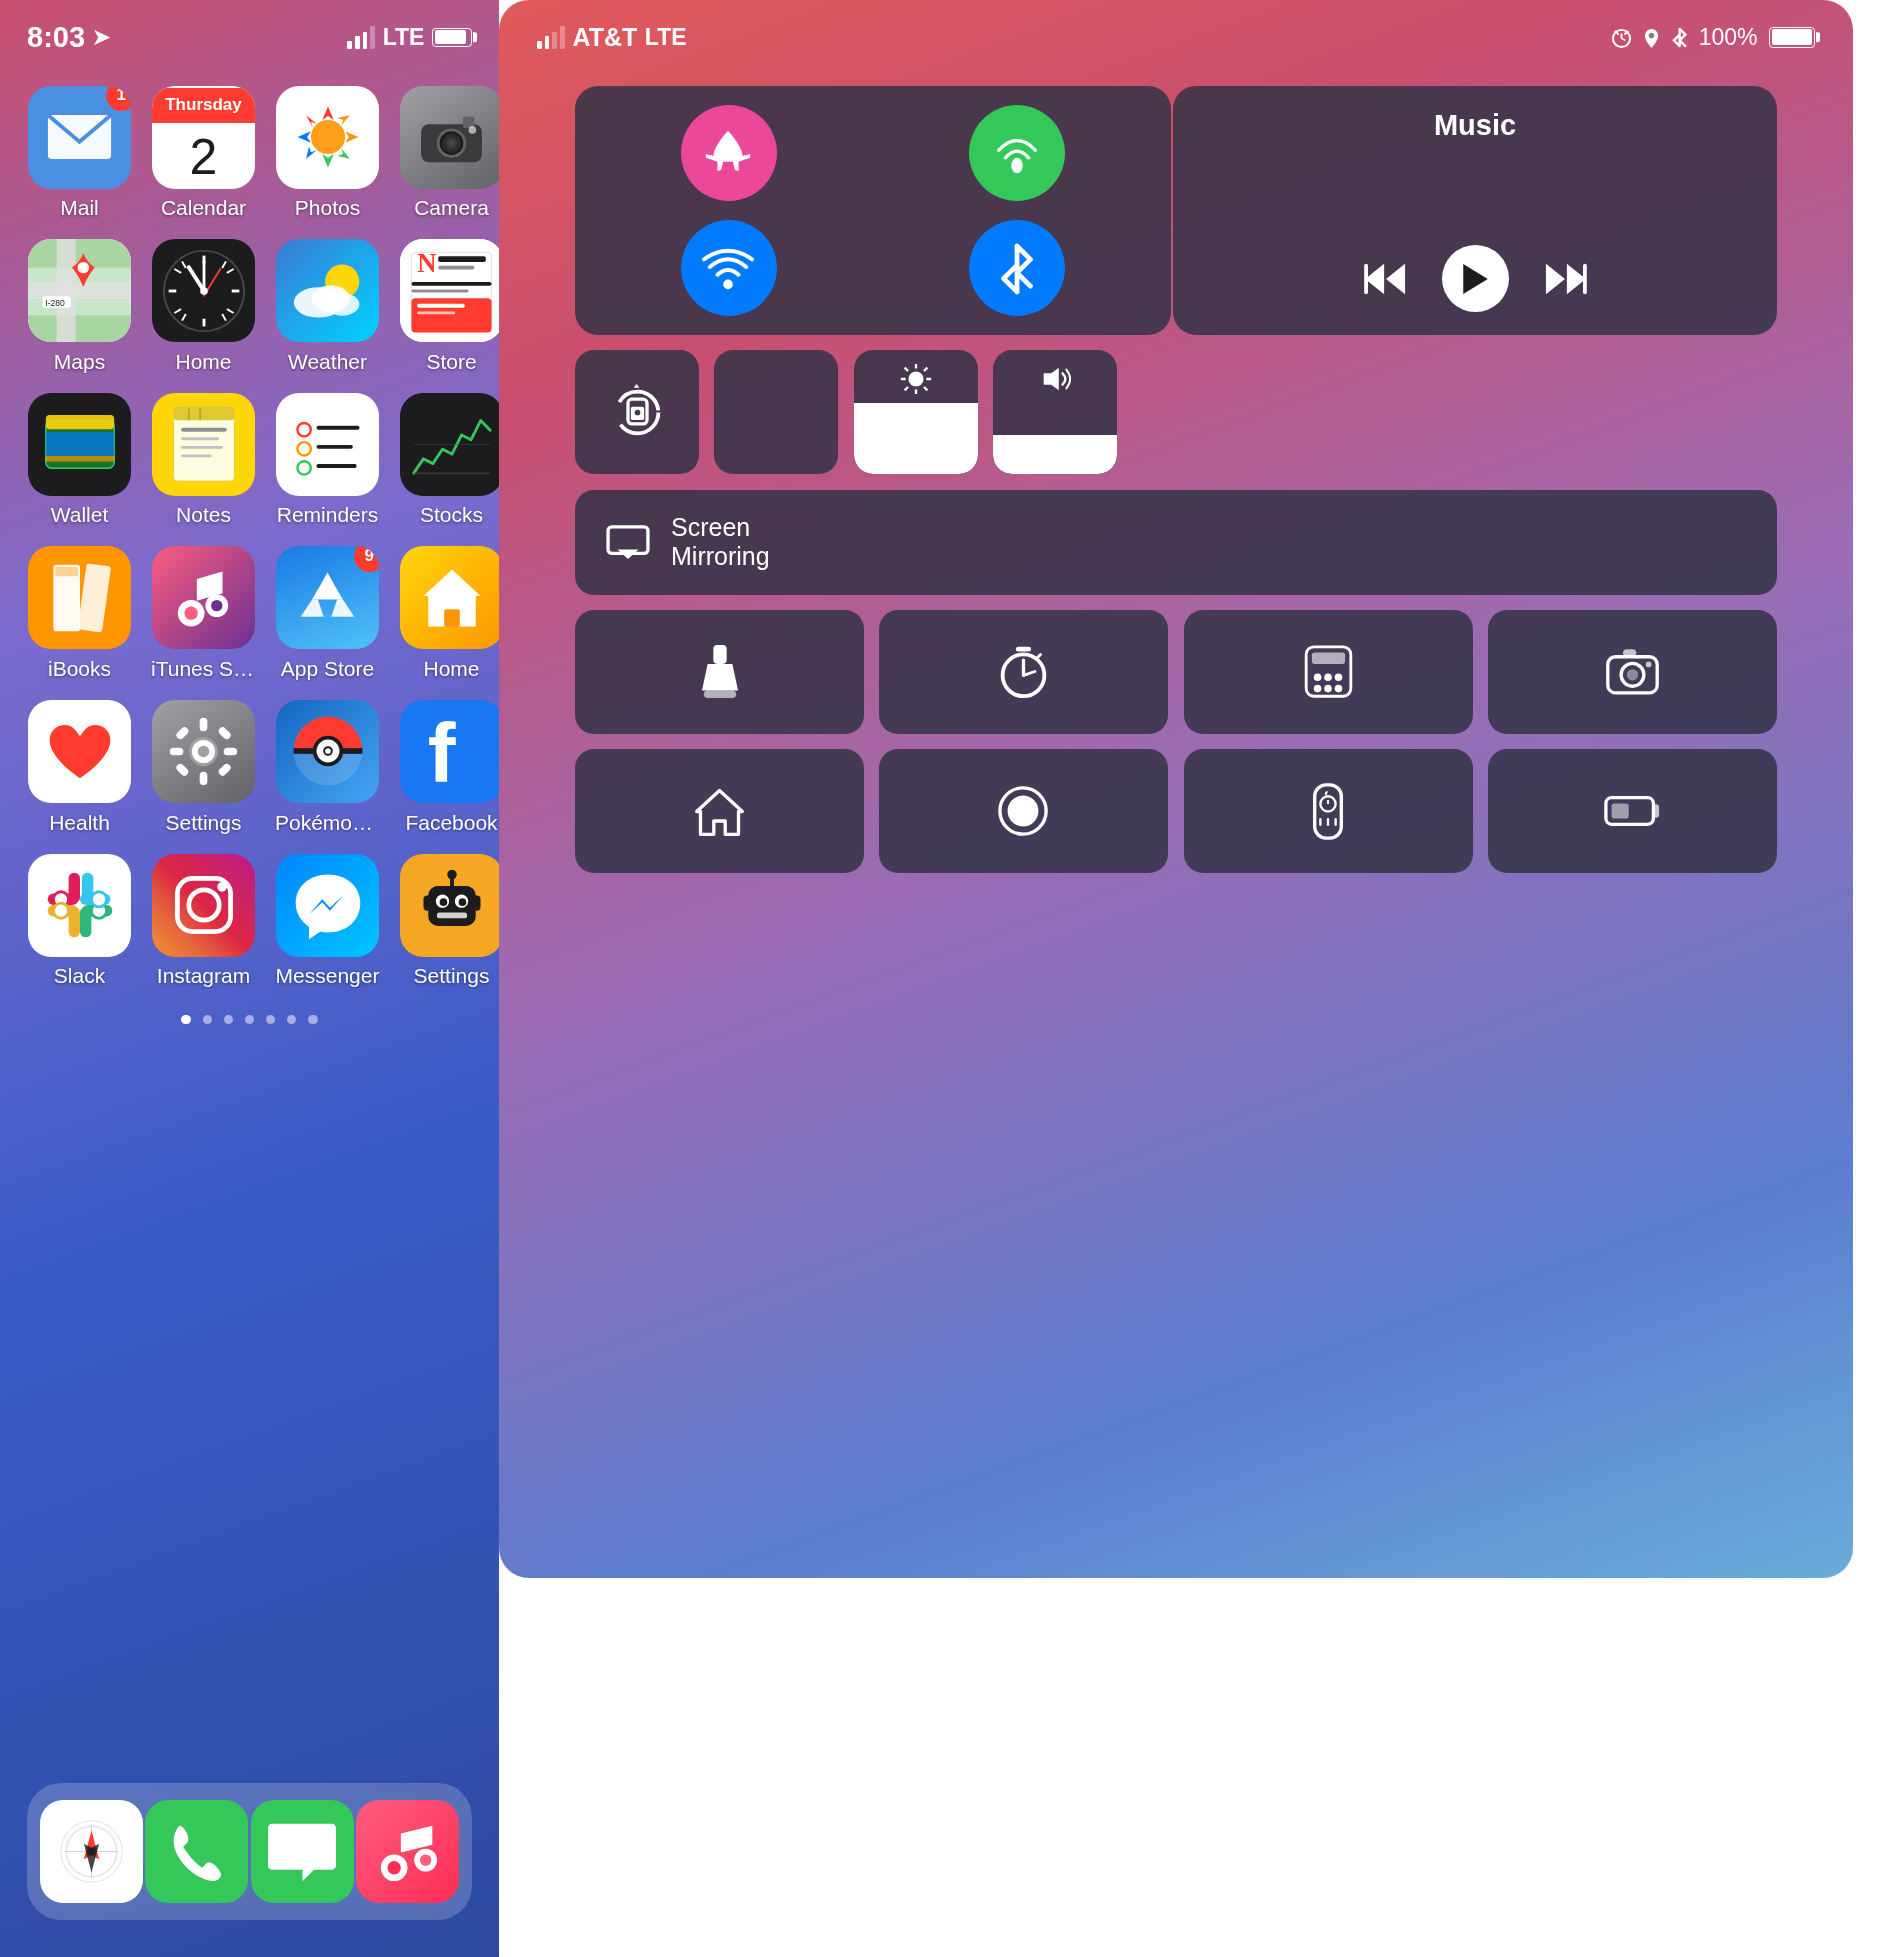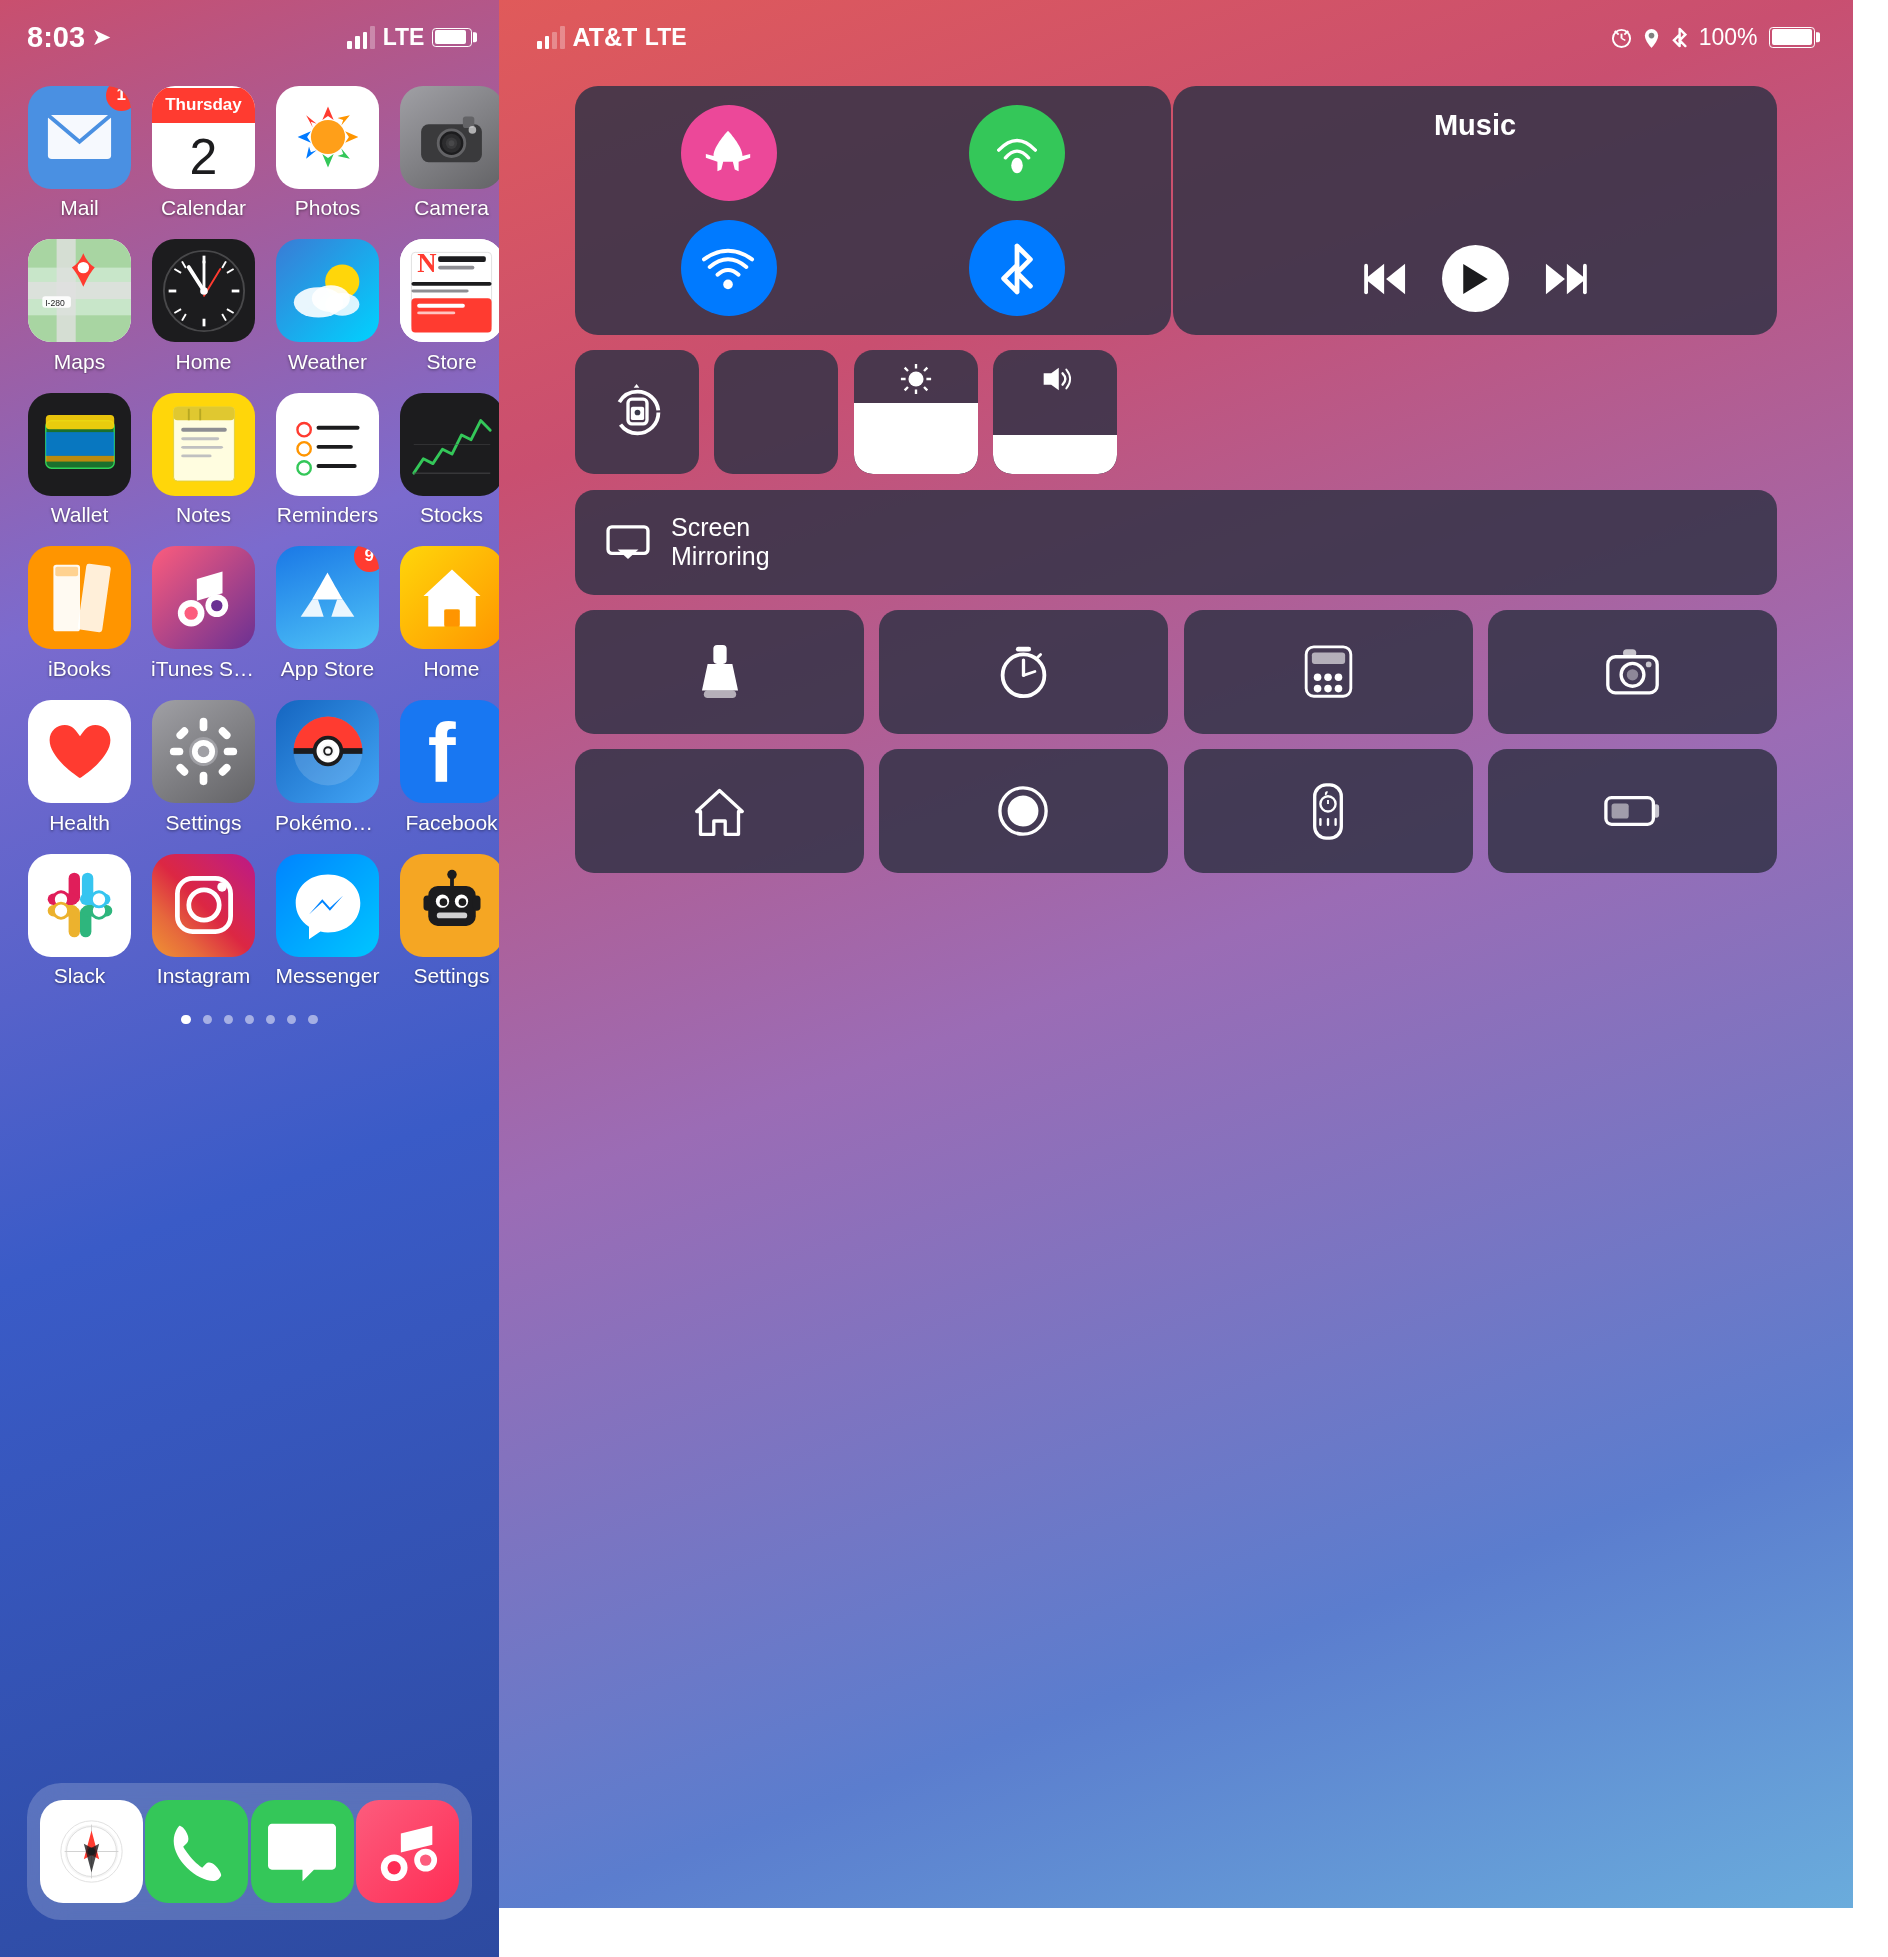--- a/index.html
+++ b/index.html
@@ -168,25 +168,26 @@
     .dot {
       width: 9.6px; height: 9.6px;
       border-radius: 50%;
       background: rgba(255,255,255,0.5);
     }
     .dot.active { background: white; }
 
     
     .phone-right {
       width: 1354px;
-      height: 1908px;
+      height: 1578px;
       background: linear-gradient(160deg, #e05a5a 0%, #c94f70 20%, #9b6cb5 50%, #5b7dce 80%, #6aacdc 100%);
       position: relative;
       overflow: hidden;
       flex-shrink: 0;
+      border-radius: 30px;
     }
 
     
     .status-bar-right {
       display: flex;
       justify-content: space-between;
       align-items: center;
       padding: 17px 38px 0;
       color: white;
       height: 57px;

